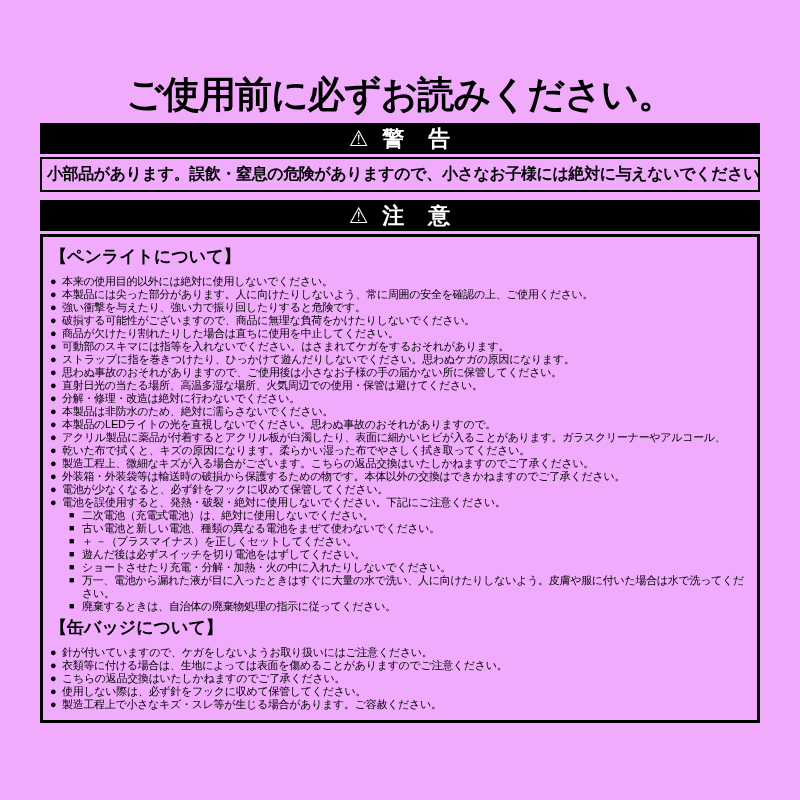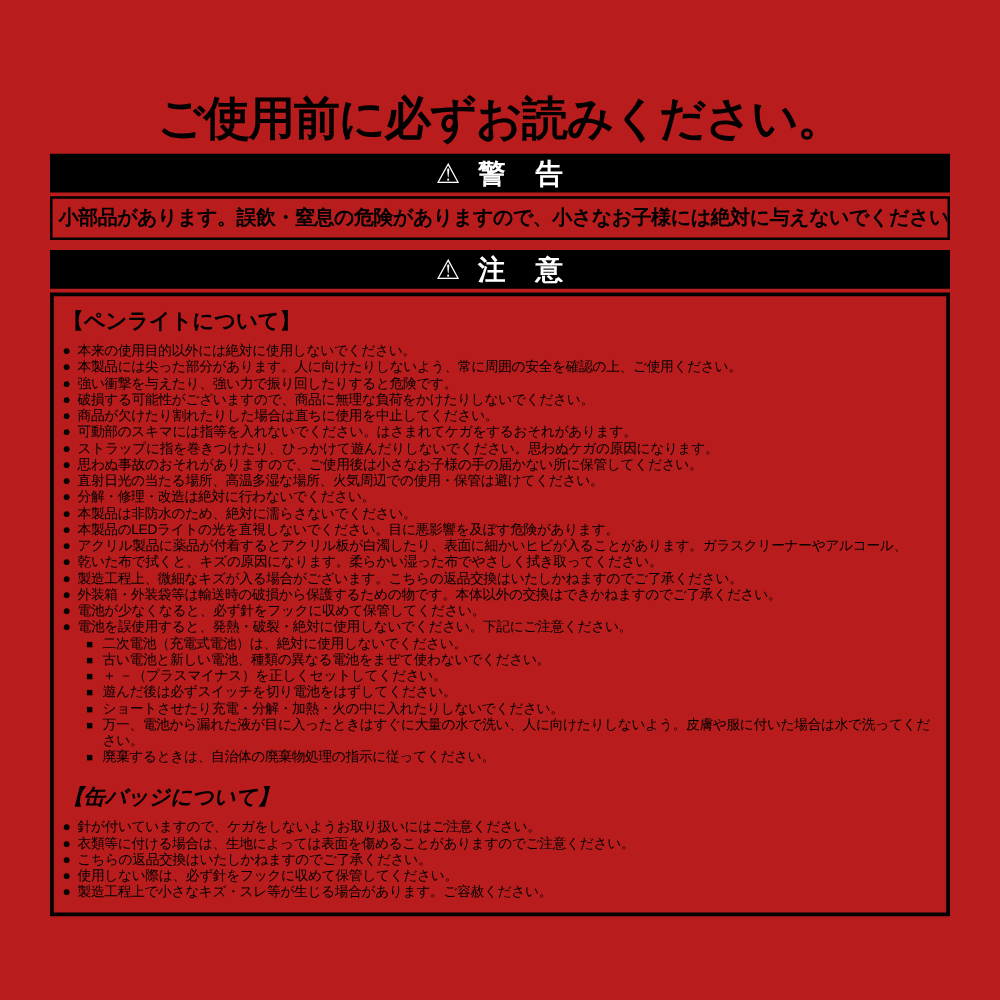--- a/index.html
+++ b/index.html
@@ -8,21 +8,21 @@
     font-family: "Liberation Sans", "DejaVu Sans", sans-serif;
     color: #000000;
     width: 800px;
     height: 800px;
     overflow: hidden;
   }
   .page {
     width: 800px;
     height: 800px;
     padding: 74px 40px 0 40px;
-    background: #b91c1c;
+    background: #f0abfc;
   }
   .title {
     text-align: center;
     font-size: 37px;
     font-weight: bold;
     letter-spacing: -1px;
     line-height: 1.15;
     margin-bottom: 6px;
     white-space: nowrap;
   }
@@ -58,21 +58,21 @@
     border: 3px solid #000000;
     margin-top: 3px;
     min-height: 472px;
     padding: 7px 7px 9px 7px;
   }
   .sec-heading {
     font-size: 17px;
     font-weight: bold;
     margin: 1px 0 7px 0;
   }
-  .sec-heading.later { margin-top: 13px; font-style: italic; }
+  .sec-heading.later { margin-top: 3px; }
   .line {
     display: flex;
     font-size: 11px;
     line-height: 13px;
     letter-spacing: -0.3px;
   }
   .line .marker {
     flex: 0 0 12px;
     width: 12px;
   }
@@ -142,21 +142,21 @@
       <div class="line">
         <span class="marker">●</span>
         <span class="text">分解・修理・改造は絶対に行わないでください。</span>
       </div>
       <div class="line">
         <span class="marker">●</span>
         <span class="text">本製品は非防水のため、絶対に濡らさないでください。</span>
       </div>
       <div class="line">
         <span class="marker">●</span>
-        <span class="text">本製品のLEDライトの光を直視しないでください。目に悪影響を及ぼす危険があります。</span>
+        <span class="text">本製品のLEDライトの光を直視しないでください。思わぬ事故のおそれがありますので。</span>
       </div>
       <div class="line">
         <span class="marker">●</span>
         <span class="text">アクリル製品に薬品が付着するとアクリル板が白濁したり、表面に細かいヒビが入ることがあります。ガラスクリーナーやアルコール、</span>
       </div>
       <div class="line">
         <span class="marker">●</span>
         <span class="text">乾いた布で拭くと、キズの原因になります。柔らかい湿った布でやさしく拭き取ってください。</span>
       </div>
       <div class="line">

